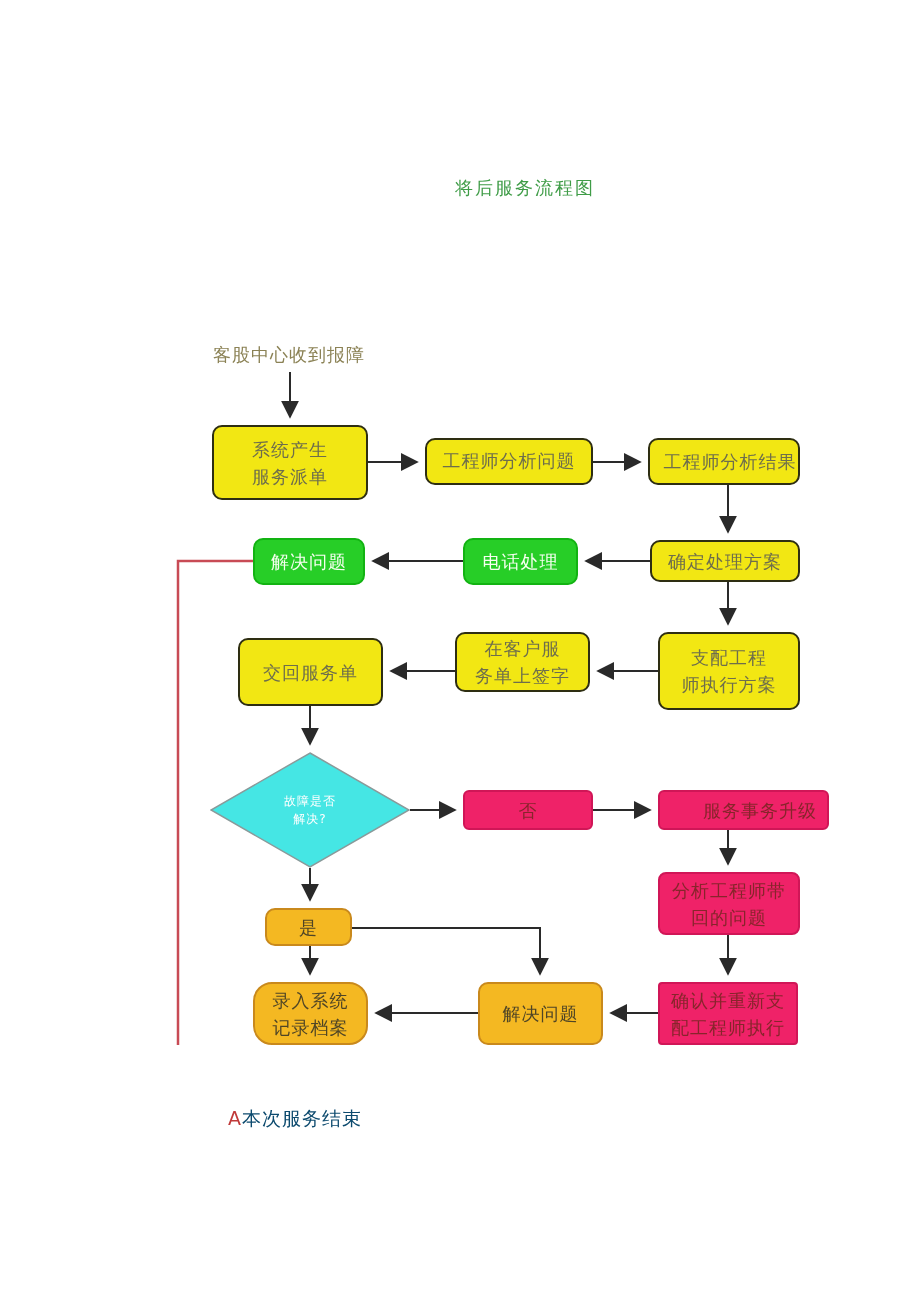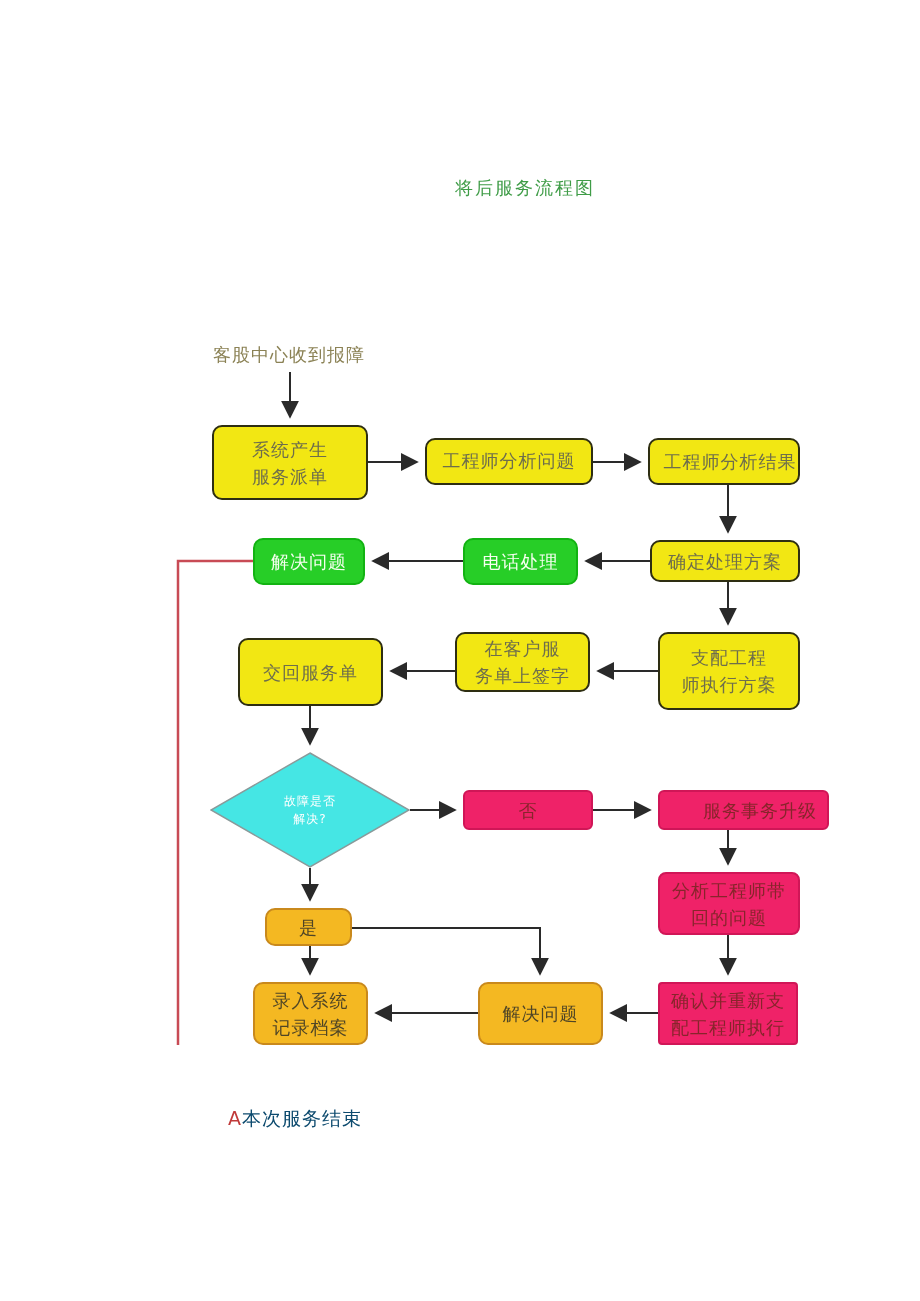--- a/index.html
+++ b/index.html
@@ -94,21 +94,21 @@
 
   <div class="node pink" style="left:463px;top:790px;width:130px;height:40px;border-radius:6px;">否</div>
 
   <div class="node pink" style="left:658px;top:790px;width:171px;height:40px;border-radius:6px;padding-left:33px;">服务事务升级</div>
 
   <div class="node pink" style="left:658px;top:872px;width:142px;height:63px;border-radius:8px;">分析工程师带
 回的问题</div>
 
   <div class="node orange" style="left:265px;top:908px;width:87px;height:38px;">是</div>
 
-  <div class="node orange" style="left:253px;top:982px;width:115px;height:63px;">录入系统
+  <div class="node orange" style="left:253px;top:982px;width:115px;height:63px;border-radius:19px;">录入系统
 记录档案</div>
 
   <div class="node orange" style="left:478px;top:982px;width:125px;height:63px;">解决问题</div>
 
   <div class="node pink" style="left:658px;top:982px;width:140px;height:63px;border-radius:4px;">确认并重新支
 配工程师执行</div>
 
   <div class="end-label">
     <span class="end-prefix">A</span><span class="end-text">本次服务结束</span>
   </div>

